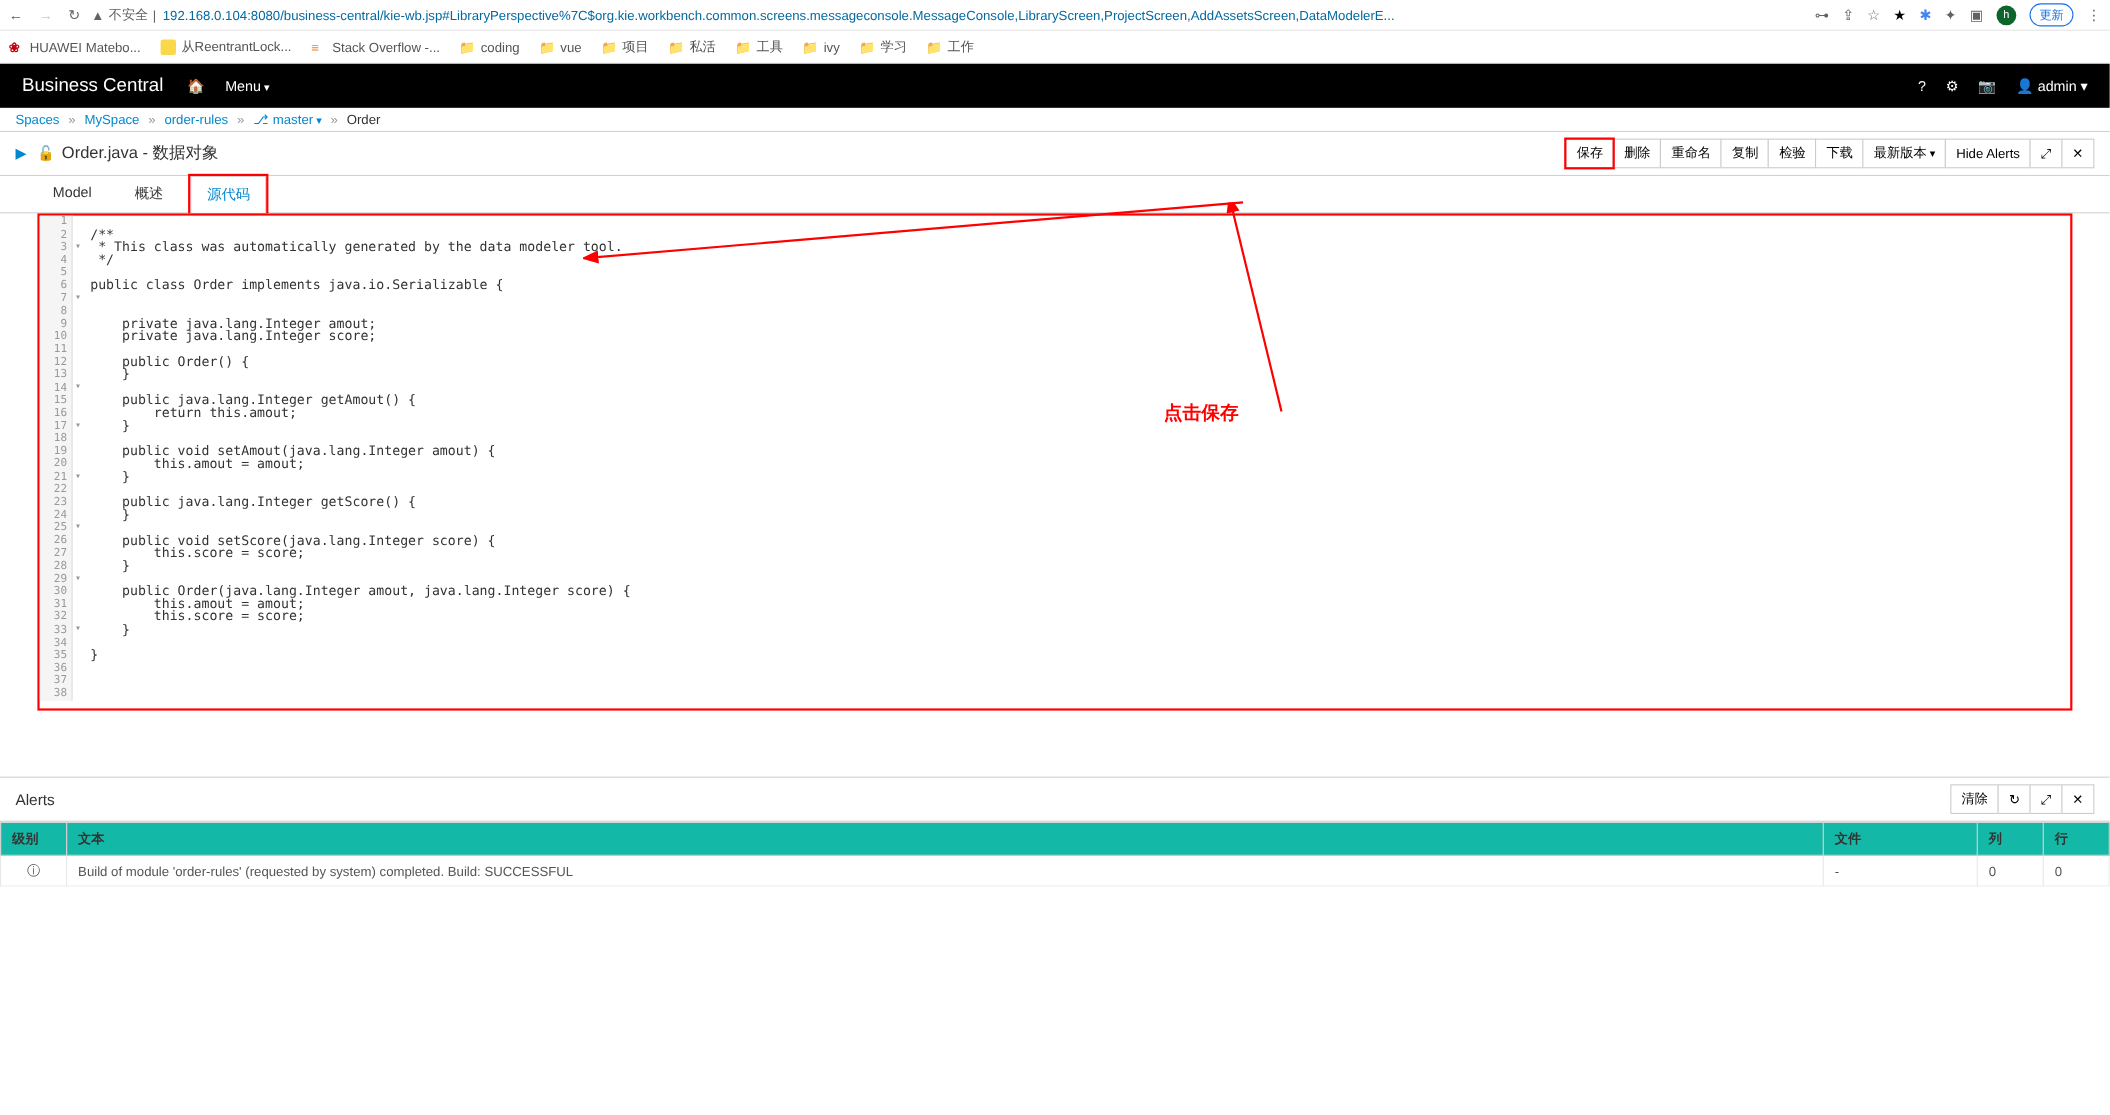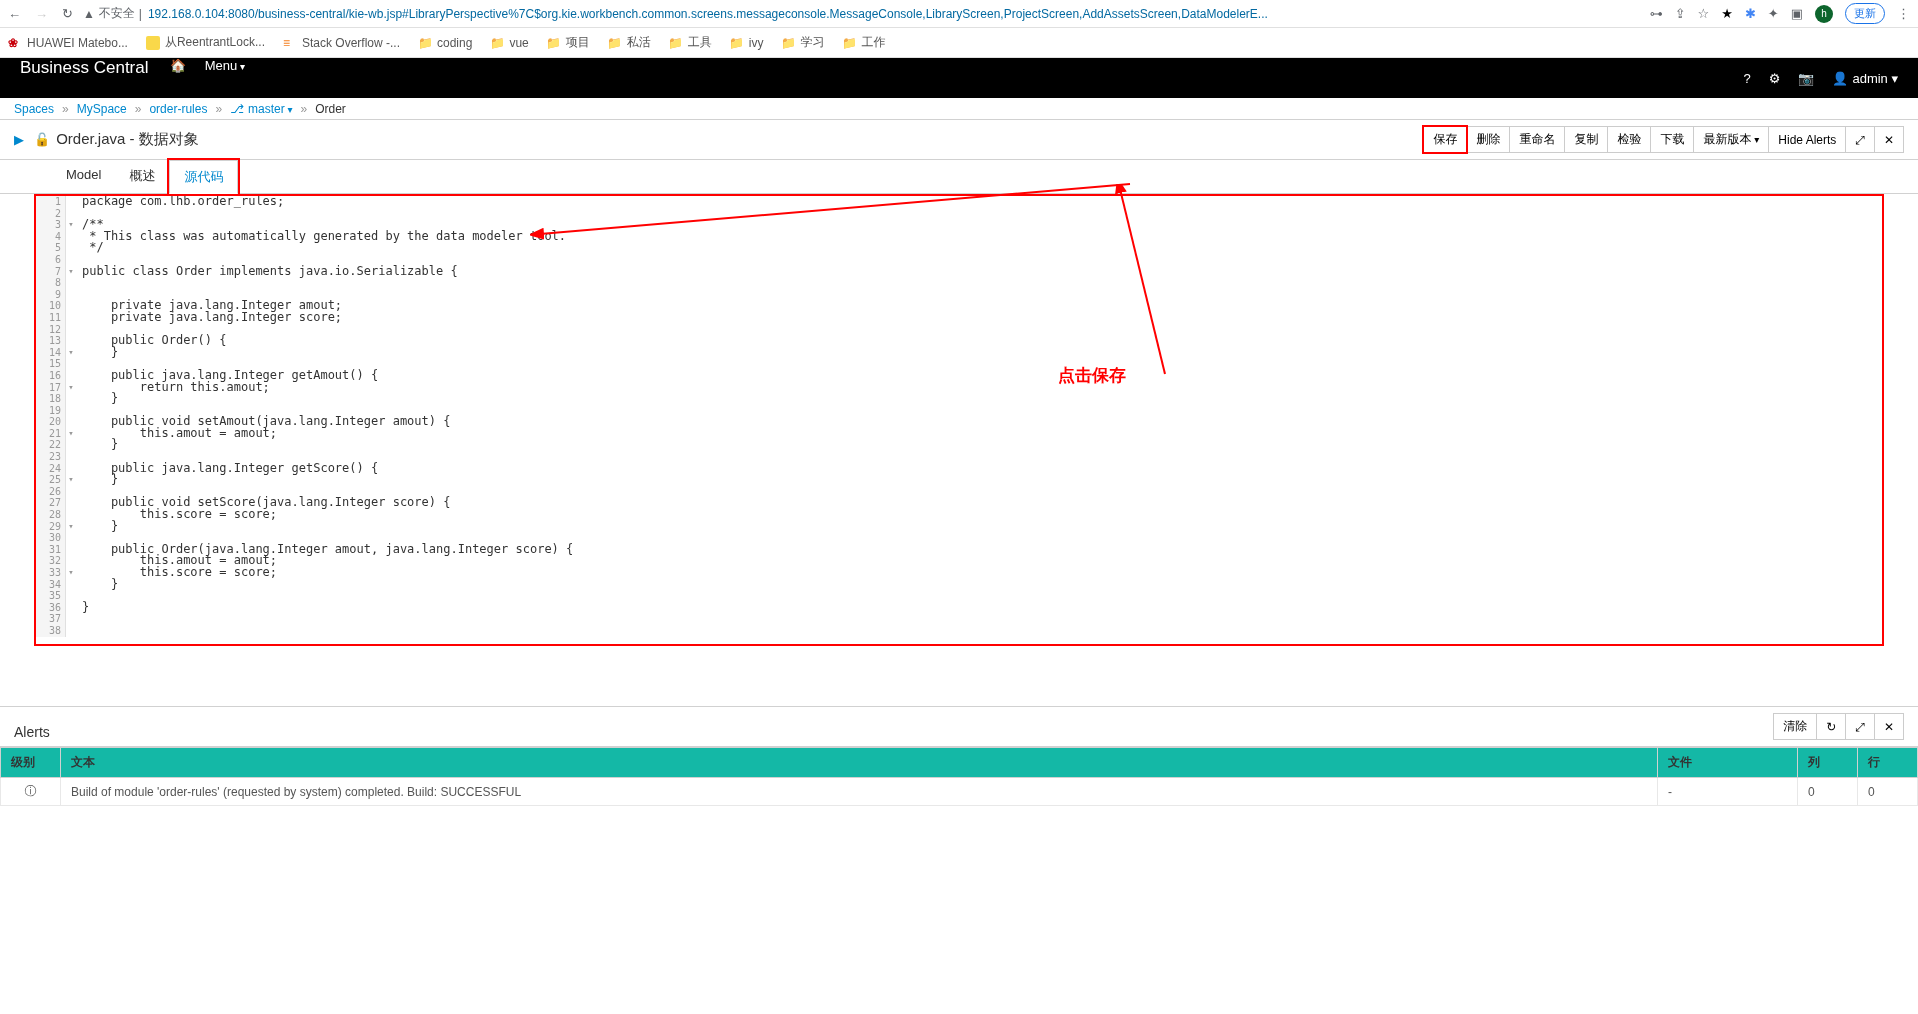--- a/index.html
+++ b/index.html
@@ -13,21 +13,21 @@
 .chrome-right { display: flex; align-items: center; gap: 12px; color: #5f6368; }
 .update-btn { border: 1px solid #1a73e8; color: #1a73e8; padding: 2px 8px; border-radius: 12px; font-size: 11px; }
 .avatar-h { width: 18px; height: 18px; background: #0d652d; color: #fff; border-radius: 50%; display: flex; align-items: center; justify-content: center; font-size: 10px; }
 
 .bookmarks { height: 30px; background: #fff; border-bottom: 1px solid #e0e0e0; display: flex; align-items: center; padding: 0 8px; gap: 18px; font-size: 12px; color: #555; }
 .bm { display: flex; align-items: center; gap: 5px; cursor: pointer; }
 .bm-icon { width: 14px; height: 14px; display: inline-block; }
 .folder-icon { color: #f5b400; }
 .huawei { color: #c7000b; font-weight: bold; }
 
-.top-bar { background: #000; color: #fff; height: 40px; display: flex; padding: 0 20px; }
+.top-bar { background: #000; color: #fff; height: 40px; display: flex; align-items: center; padding: 0 20px; }
 .brand { font-size: 17px; font-weight: 400; }
 .home-icon { margin-left: 22px; cursor: pointer; }
 .menu-dd { margin-left: 18px; cursor: pointer; font-size: 13px; }
 .top-right { margin-left: auto; display: flex; align-items: center; gap: 18px; }
 .top-right span { cursor: pointer; }
 
 .breadcrumbs { height: 22px; border-bottom: 1px solid #d1d1d1; display: flex; align-items: center; padding: 0 14px; font-size: 12px; }
 .bc-item { color: #0088ce; cursor: pointer; }
 .bc-sep { color: #999; margin: 0 8px; }
 .bc-branch { color: #0088ce; }
@@ -35,38 +35,38 @@
 
 .asset-header { display: flex; align-items: center; padding: 6px 14px; border-bottom: 1px solid #d1d1d1; }
 .expand-tri { color: #0088ce; margin-right: 10px; cursor: pointer; }
 .lock-icon { color: #666; margin-right: 6px; }
 .asset-title { font-size: 15px; color: #333; }
 .toolbar { margin-left: auto; display: flex; }
 .tb-btn { border: 1px solid #ccc; background: #fff; padding: 4px 9px; font-size: 12px; cursor: pointer; margin-left: -1px; }
 .tb-btn:first-child { margin-left: 0; }
 .save-highlight { outline: 2px solid red; outline-offset: -1px; position: relative; z-index: 2; }
 
-.tabs { display: flex; padding: 0 52px; border-bottom: 1px solid #d1d1d1; font-size: 13px; }
+.tabs { display: flex; padding: 0 34px; border-bottom: 1px solid #d1d1d1; font-size: 13px; gap: 11px; }
 .tab { padding: 7px 14px; cursor: pointer; color: #333; }
 .tab.active { color: #0088ce; border: 1px solid #d1d1d1; border-bottom: 1px solid #fff; margin-bottom: -1px; outline: 2px solid red; outline-offset: 0; }
 
 .editor-wrap { padding: 0 34px; }
 .code-box { border: 2px solid red; background: #fff; font-family: Consolas, monospace; font-size: 12px; line-height: 1.45; position: relative; height: 452px; overflow: hidden; }
 .gutter { position: absolute; left: 0; top: 0; width: 30px; background: #f5f5f5; border-right: 1px solid #e0e0e0; text-align: right; color: #999; padding-right: 4px; }
 .gutter div { height: 11.6px; font-size: 10px; line-height: 11.6px; }
 .fold-col { position: absolute; left: 30px; top: 0; width: 10px; color: #999; font-size: 9px; }
 .fold-col div { height: 11.6px; line-height: 11.6px; text-align: center; }
 .code-lines { margin-left: 42px; padding: 0 4px; }
 .code-lines div { height: 11.6px; line-height: 11.6px; white-space: pre; }
 
 .arrow-svg { position: absolute; pointer-events: none; }
 .annotation { position: absolute; color: red; font-weight: bold; font-size: 17px; }
 
 .alerts-panel { position: relative; border-top: 1px solid #d1d1d1; margin-top: 60px; }
-.alerts-header { display: flex; align-items: flex-end; padding: 6px 14px; border-bottom: 1px solid #d1d1d1; gap: 42px; }
+.alerts-header { display: flex; align-items: center; padding: 6px 14px; border-bottom: 1px solid #d1d1d1; gap: 42px; }
 .alerts-title { font-size: 14px; }
 .alerts-tools { margin-left: auto; display: flex; }
 .alerts-table { width: 100%; border-collapse: collapse; font-size: 12px; }
 .alerts-table th { background: #14b8a6; border: 1px solid #d1d1d1; padding: 6px 10px; text-align: left; font-weight: 600; }
 .alerts-table td { border: 1px solid #e8e8e8; padding: 5px 10px; color: #555; }
 .level-icon { text-align: center; color: #666; }
 
 .caret::after { content: " ▾"; font-size: 10px; }
 </style>
 </head>
@@ -272,21 +272,20 @@
         <div></div>
         <div></div>
         <div>▾</div>
         <div></div>
         <div></div>
         <div></div>
         <div></div>
         <div></div>
       </div>
     <div class="code-lines" id="codelines">
-        <div>package com.lhb.order_rules;</div>
         <div></div>
         <div>/**</div>
         <div> * This class was automatically generated by the data modeler tool.</div>
         <div> */</div>
         <div></div>
         <div>public class Order implements java.io.Serializable {</div>
         <div></div>
         <div></div>
         <div>    private java.lang.Integer amout;</div>
         <div>    private java.lang.Integer score;</div>

